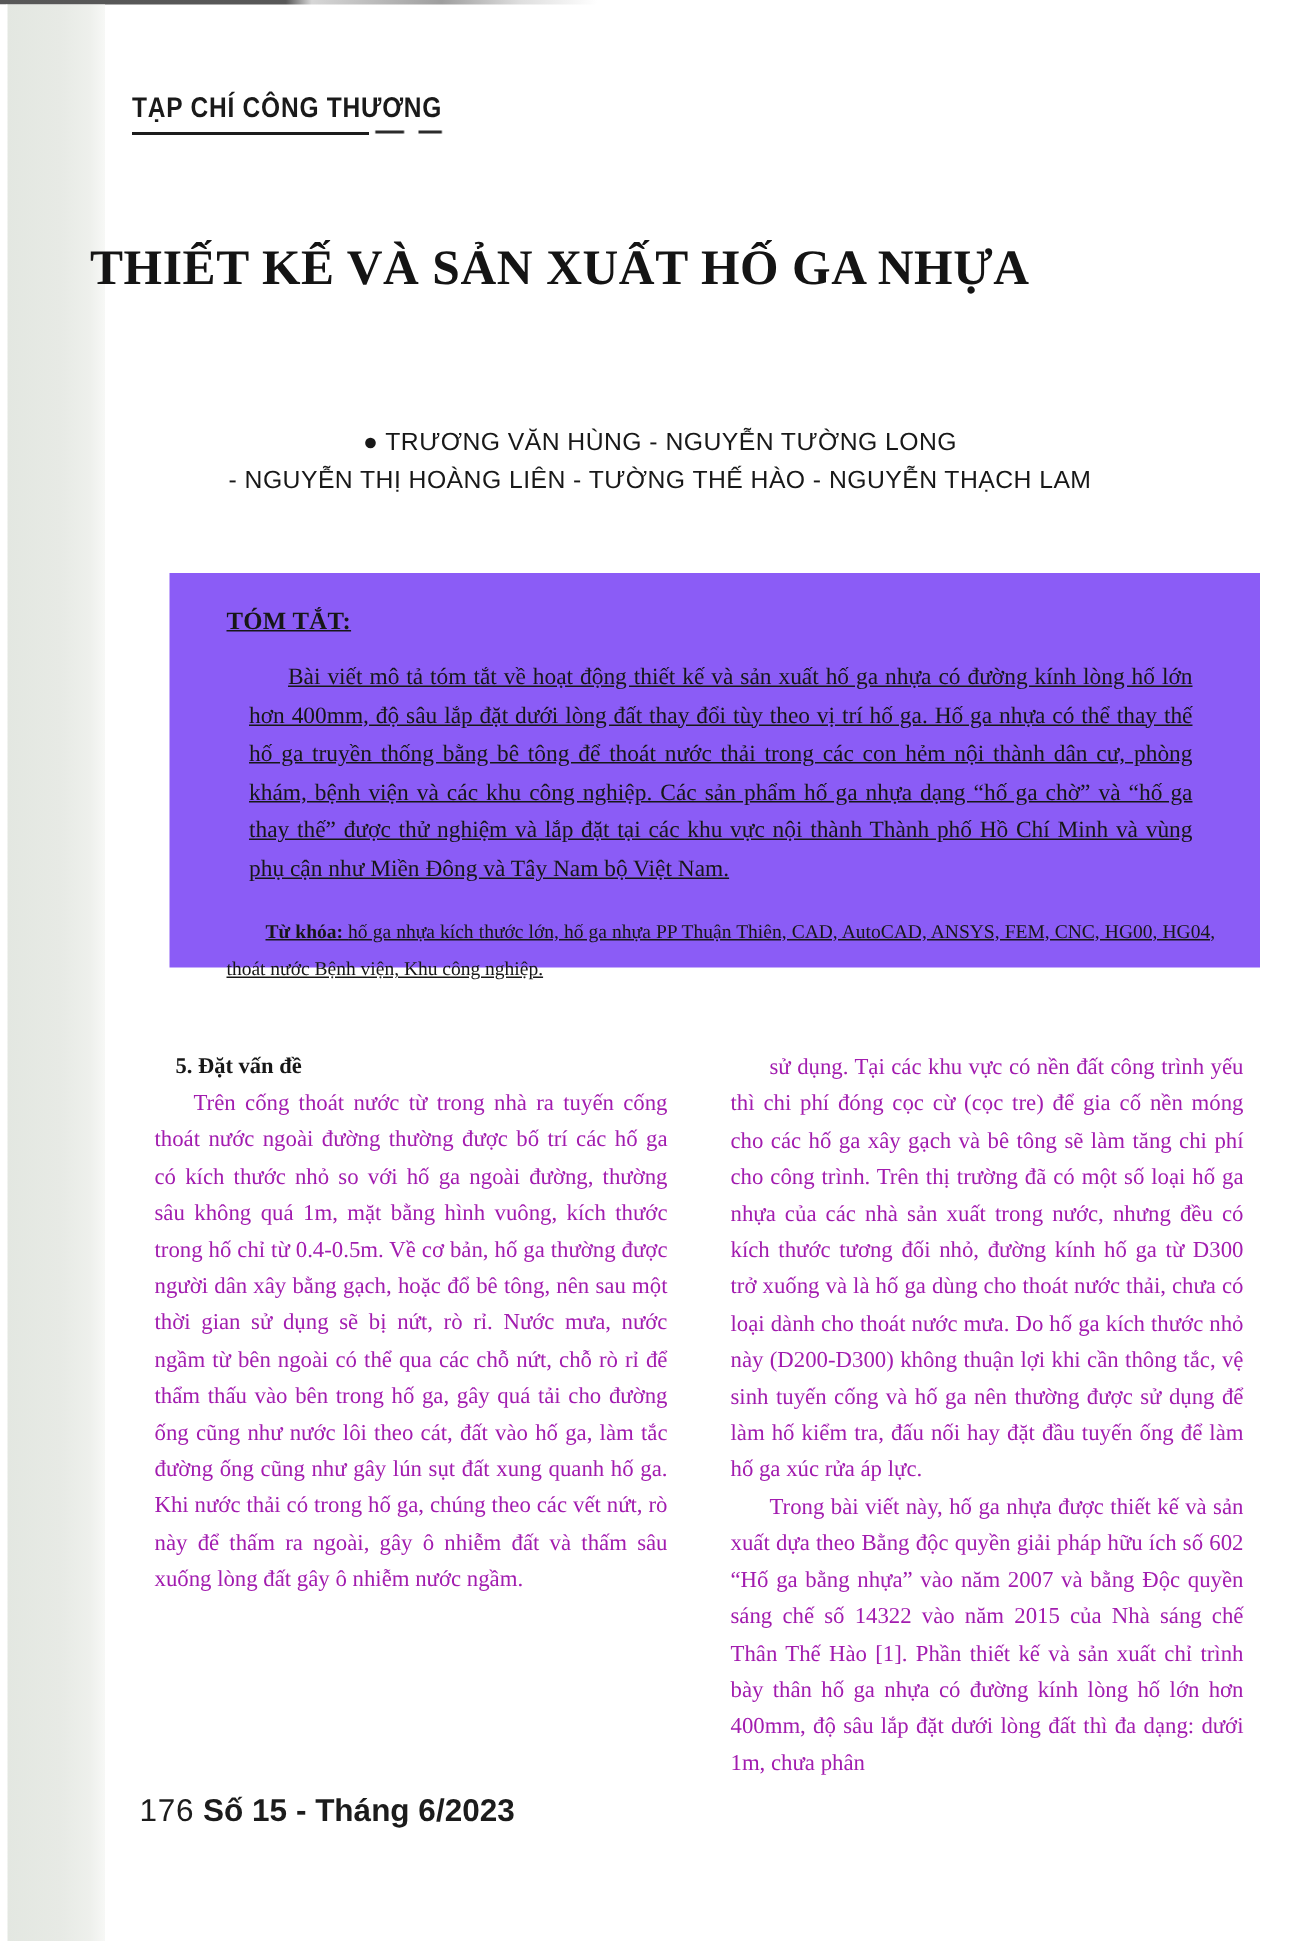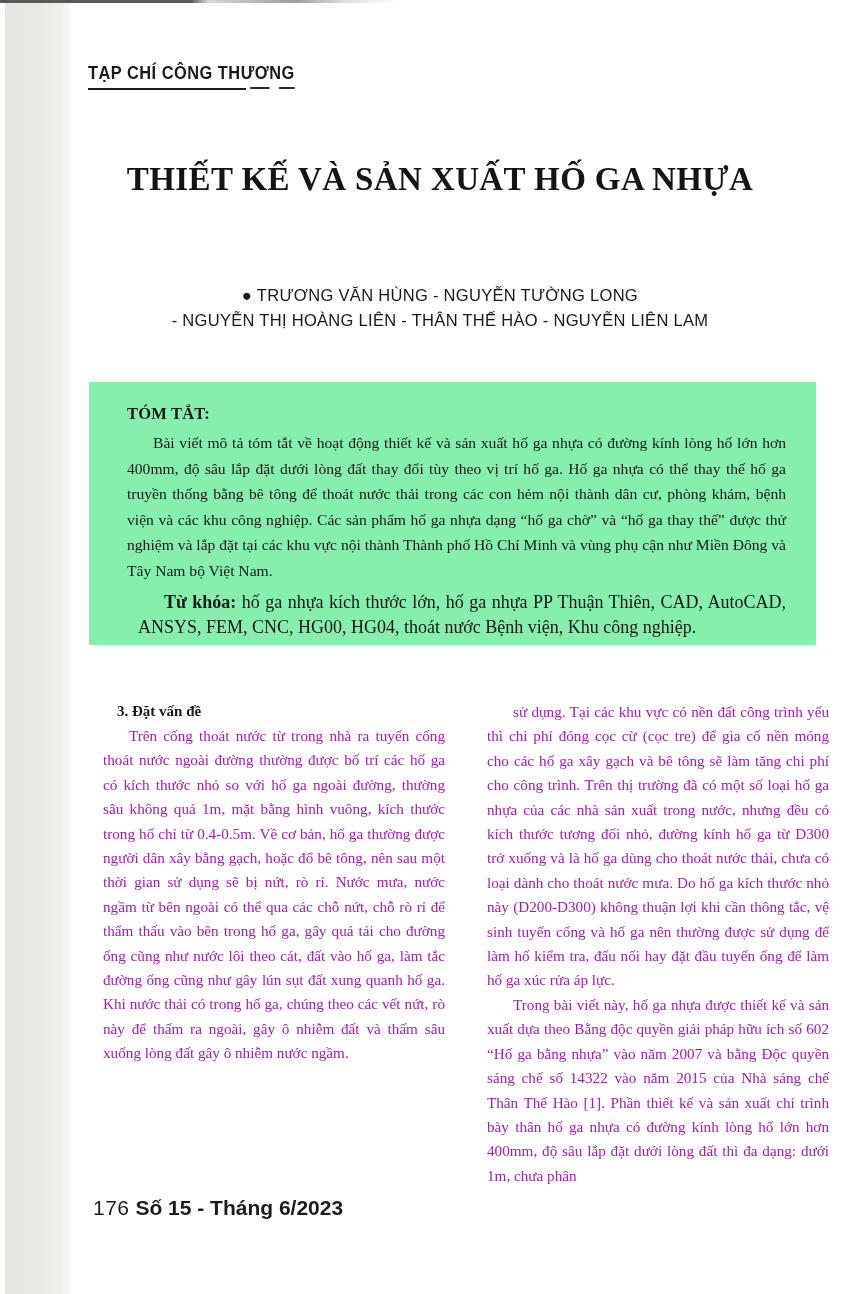--- a/index.html
+++ b/index.html
@@ -65,21 +65,20 @@
     left: 158px; top: 25px;
     width: 60px; height: 2px;
     background: linear-gradient(to right, #ffffff 0%, #ffffff 6%, #2b2b2b 8%, #2b2b2b 38%, #ffffff 40%, #ffffff 54%, #2b2b2b 56%, #2b2b2b 80%, #ffffff 82%);
   }
 
   
   .title-block {
     position: absolute;
     left: 60px; top: 156px;
     width: 760px;
-    text-align: center;
   }
   .title-line {
     font-family: "Liberation Serif", "DejaVu Serif", serif;
     font-weight: bold;
     font-size: 33px;
     line-height: 46px;
     letter-spacing: .4px;
     color: #141414;
     white-space: nowrap;
   }
@@ -97,47 +96,48 @@
     font-size: 16.5px;
     line-height: 25px;
     letter-spacing: .3px;
     color: #181818;
     white-space: nowrap;
   }
 
   
   .abstract-box {
     position: absolute;
-    left: 89px; top: 382px;
+    left: 113px; top: 382px;
     width: 727px; height: 263px;
-    background: #86efac;
+    background: #8b5cf6;
+    text-decoration: underline;
   }
   .abstract-inner {
     padding: 22px 30px 0 38px;
   }
   .abstract-heading {
     font-weight: bold;
     font-size: 16.5px;
     letter-spacing: .2px;
     margin-bottom: 6px;
   }
   .abstract-p {
     font-size: 15.6px;
     line-height: 25.6px;
     text-align: justify;
     text-justify: inter-word;
     text-indent: 26px;
-    margin: 0;
+    margin: 15px;
   }
   .abstract-keywords {
-    font-size: 18px;
+    font-size: 13px;
     line-height: 25.6px;
     text-align: justify;
     text-indent: 26px;
-    margin: 6px 0 0 11px;
+    margin: 6px 0 0 0;
   }
   .abstract-keywords b { font-weight: bold; }
 
   
   .columns {
     position: absolute;
     left: 103px; top: 700px;
     width: 727px;
     display: flex;
     gap: 42px;
@@ -188,34 +188,34 @@
     <div class="masthead-rule"></div>
     <div class="masthead-rule-dashes"></div>
   </div>
 
   <div class="title-block">
     <div class="title-line">THIẾT KẾ VÀ SẢN XUẤT HỐ GA NHỰA</div>
   </div>
 
   <div class="authors-block">
     <div class="author-line">● TRƯƠNG VĂN HÙNG - NGUYỄN TƯỜNG LONG</div>
-    <div class="author-line">- NGUYỄN THỊ HOÀNG LIÊN - THÂN THẾ HÀO - NGUYỄN LIÊN LAM</div>
+    <div class="author-line">- NGUYỄN THỊ HOÀNG LIÊN - TƯỜNG THẾ HÀO - NGUYỄN THẠCH LAM</div>
   </div>
 
   <div class="abstract-box">
     <div class="abstract-inner">
       <div class="abstract-heading">TÓM TẮT:</div>
       <p class="abstract-p">Bài viết mô tả tóm tắt về hoạt động thiết kế và sản xuất hố ga nhựa có đường kính lòng hố lớn hơn 400mm, độ sâu lắp đặt dưới lòng đất thay đổi tùy theo vị trí hố ga. Hố ga nhựa có thể thay thế hố ga truyền thống bằng bê tông để thoát nước thải trong các con hẻm nội thành dân cư, phòng khám, bệnh viện và các khu công nghiệp. Các sản phẩm hố ga nhựa dạng “hố ga chờ” và “hố ga thay thế” được thử nghiệm và lắp đặt tại các khu vực nội thành Thành phố Hồ Chí Minh và vùng phụ cận như Miền Đông và Tây Nam bộ Việt Nam.</p>
       <p class="abstract-keywords"><b>Từ khóa:</b> <span>hố ga nhựa kích thước lớn, hố ga nhựa PP Thuận Thiên, CAD, AutoCAD, ANSYS, FEM, CNC, HG00, HG04, thoát nước Bệnh viện, Khu công nghiệp.</span></p>
     </div>
   </div>
 
   <div class="columns">
     <div class="col">
-      <div class="section-heading">3. Đặt vấn đề</div>
+      <div class="section-heading">5. Đặt vấn đề</div>
       <p class="body-p">Trên cống thoát nước từ trong nhà ra tuyến cống thoát nước ngoài đường thường được bố trí các hố ga có kích thước nhỏ so với hố ga ngoài đường, thường sâu không quá 1m, mặt bằng hình vuông, kích thước trong hố chỉ từ 0.4-0.5m. Về cơ bản, hố ga thường được người dân xây bằng gạch, hoặc đổ bê tông, nên sau một thời gian sử dụng sẽ bị nứt, rò rỉ. Nước mưa, nước ngầm từ bên ngoài có thể qua các chỗ nứt, chỗ rò rỉ để thẩm thấu vào bên trong hố ga, gây quá tải cho đường ống cũng như nước lôi theo cát, đất vào hố ga, làm tắc đường ống cũng như gây lún sụt đất xung quanh hố ga. Khi nước thải có trong hố ga, chúng theo các vết nứt, rò này để thấm ra ngoài, gây ô nhiễm đất và thấm sâu xuống lòng đất gây ô nhiễm nước ngầm.</p>
     </div>
     <div class="col">
       <p class="body-p">sử dụng. Tại các khu vực có nền đất công trình yếu thì chi phí đóng cọc cừ (cọc tre) để gia cố nền móng cho các hố ga xây gạch và bê tông sẽ làm tăng chi phí cho công trình. Trên thị trường đã có một số loại hố ga nhựa của các nhà sản xuất trong nước, nhưng đều có kích thước tương đối nhỏ, đường kính hố ga từ D300 trở xuống và là hố ga dùng cho thoát nước thải, chưa có loại dành cho thoát nước mưa. Do hố ga kích thước nhỏ này (D200-D300) không thuận lợi khi cần thông tắc, vệ sinh tuyến cống và hố ga nên thường được sử dụng để làm hố kiểm tra, đấu nối hay đặt đầu tuyến ống để làm hố ga xúc rửa áp lực.</p>
       <p class="body-p">Trong bài viết này, hố ga nhựa được thiết kế và sản xuất dựa theo Bằng độc quyền giải pháp hữu ích số 602 “Hố ga bằng nhựa” vào năm 2007 và bằng Độc quyền sáng chế số 14322 vào năm 2015 của Nhà sáng chế Thân Thế Hào [1]. Phần thiết kế và sản xuất chỉ trình bày thân hố ga nhựa có đường kính lòng hố lớn hơn 400mm, độ sâu lắp đặt dưới lòng đất thì đa dạng: dưới 1m, chưa phân</p>
     </div>
   </div>
 
   <div class="footer">
     <span class="page-num">176</span><span>&nbsp;</span><span class="issue">Số 15</span><span class="issue-rest"> - Tháng 6/2023</span>

